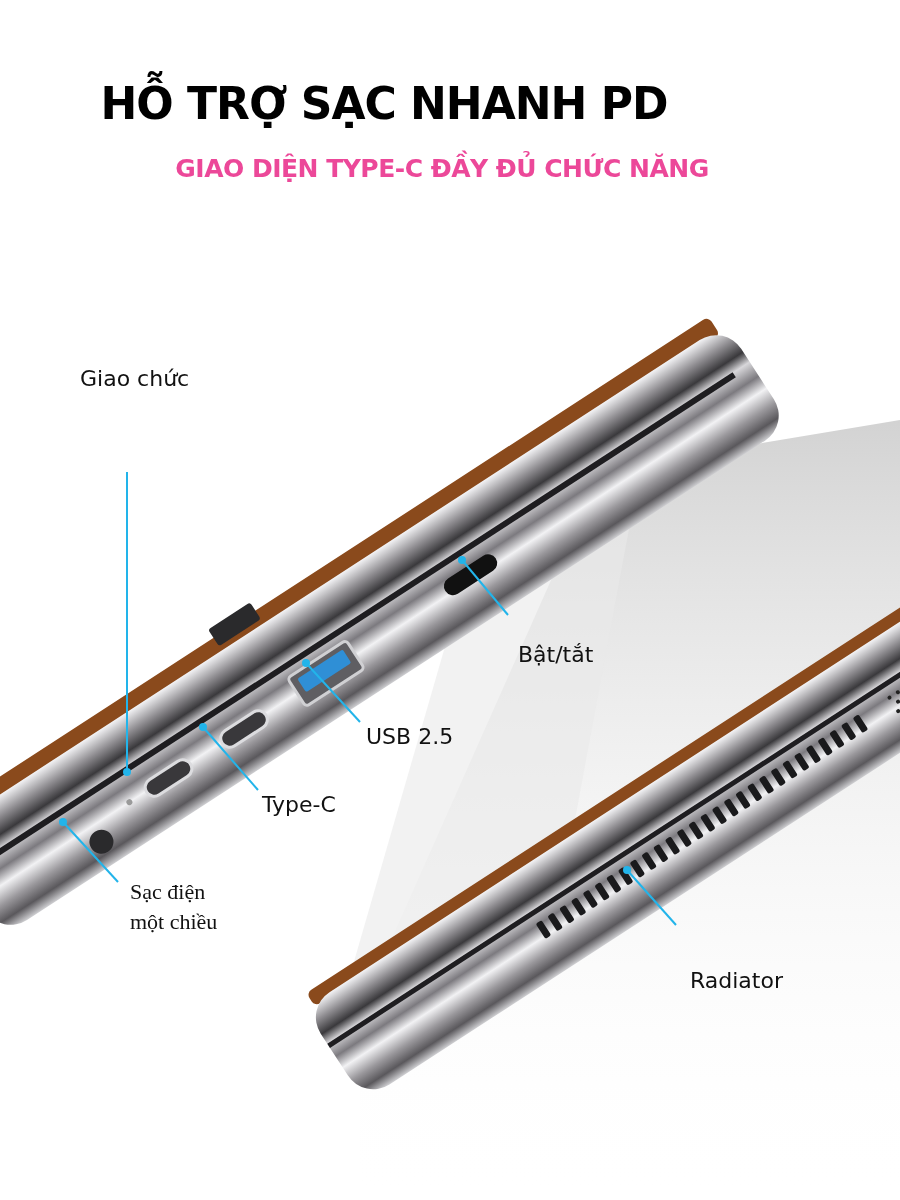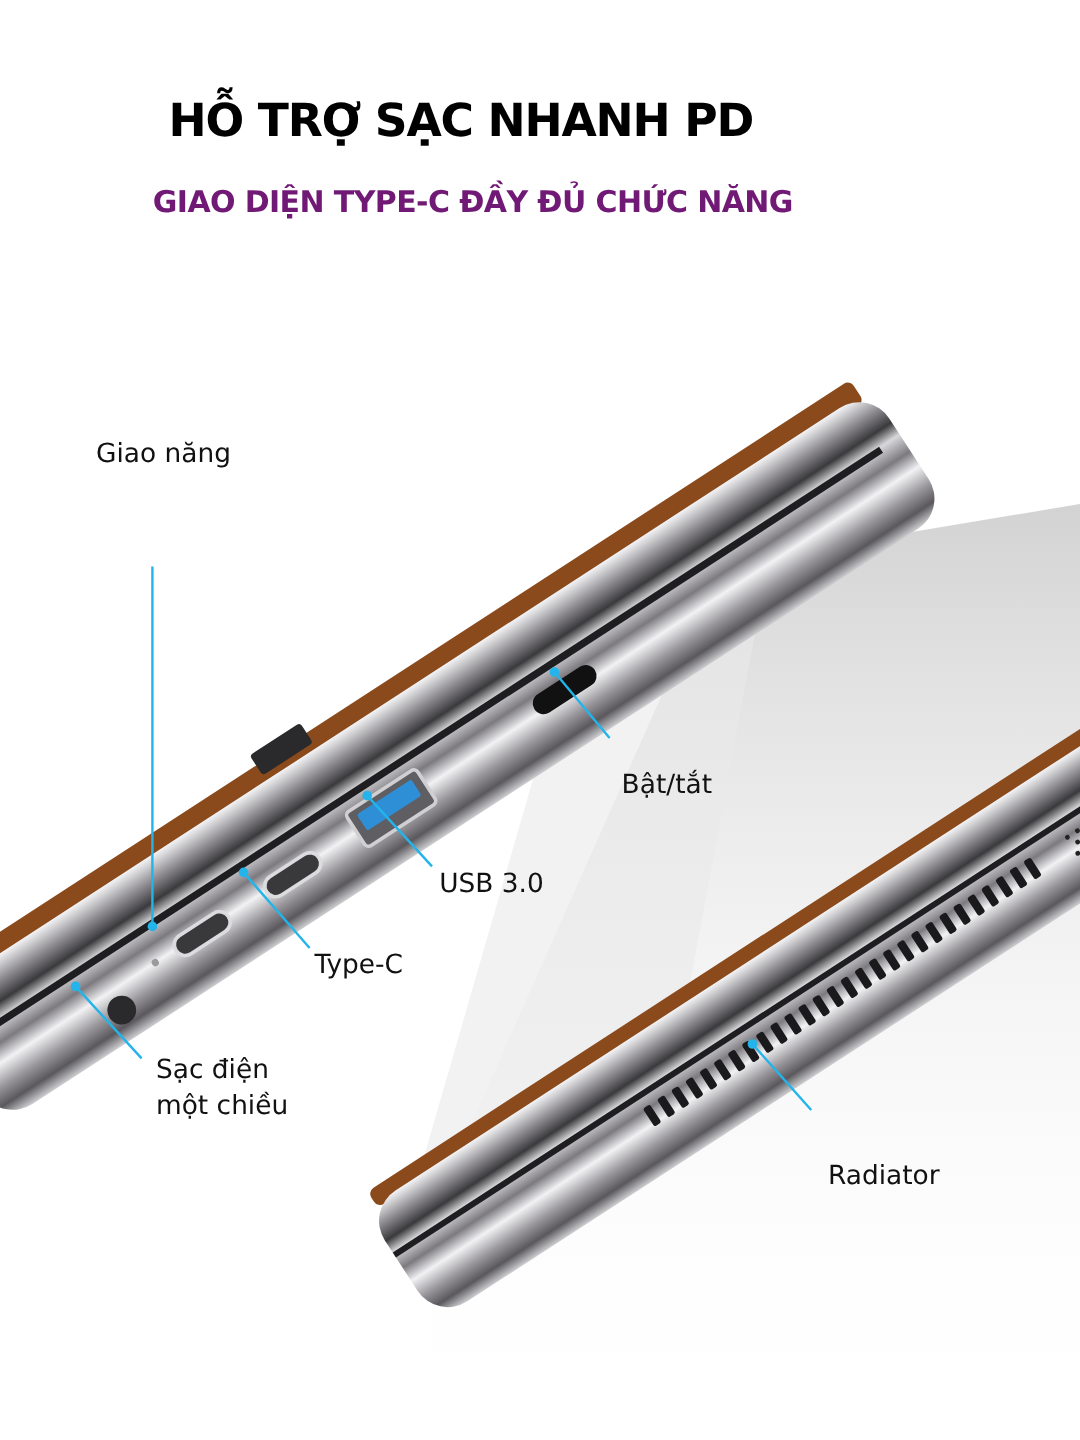--- a/index.html
+++ b/index.html
@@ -1,18 +1,18 @@
 <!DOCTYPE html>
 <html><head>
 <meta charset="utf-8">
 <style>
   html, body { margin:0; padding:0; }
   body { width:900px; height:1200px; overflow:hidden; background:#ffffff; position:relative; font-family:"Liberation Sans", sans-serif; }
-  .title { position:absolute; left:0; top:78px; width:768px; text-align:center; font-family:"DejaVu Sans", sans-serif; font-weight:bold; font-size:38px; letter-spacing:-1px; color:#000; }
-  .subtitle { position:absolute; left:0; top:154px; width:788px; text-align:center; font-family:"DejaVu Sans", sans-serif; font-weight:bold; font-size:25px; letter-spacing:-0.5px; color:#701a75; }
+  .title { position:absolute; left:0; top:78px; width:768px; text-align:center; font-family:"DejaVu Sans", sans-serif; font-weight:bold; font-size:44px; letter-spacing:-1px; color:#000; }
+  .subtitle { position:absolute; left:0; top:154px; width:788px; text-align:center; font-family:"DejaVu Sans", sans-serif; font-weight:bold; font-size:25px; letter-spacing:-0.5px; color:#ec4899;padding-left:48px; }
   .stage { position:absolute; left:0; top:0; width:900px; height:1200px; }
   .label { position:absolute; font-family:"DejaVu Sans", sans-serif; font-size:22px; color:#111; line-height:30px; white-space:nowrap; }
   .label div { display:block; }
 </style>
 </head>
 <body>
 
 <div class="title">HỖ TRỢ SẠC NHANH PD</div>
 <div class="subtitle">GIAO DIỆN TYPE-C ĐẦY ĐỦ CHỨC NĂNG</div>
 
@@ -122,25 +122,25 @@
     <circle cx="127" cy="772" r="4"></circle>
     <circle cx="462" cy="560" r="4"></circle>
     <circle cx="306" cy="663" r="4"></circle>
     <circle cx="203" cy="727" r="4"></circle>
     <circle cx="63" cy="822" r="4"></circle>
     <circle cx="627" cy="870" r="4"></circle>
   </g>
 </svg>
 
 <div class="label" style="left:80px; top:364px;">
-  <div>Giao năng</div>
+  <div>Giao chức</div>
 </div>
 
 <div class="label" style="left:518px; top:620px;margin-top:20px;">Bật/tắt</div>
-<div class="label" style="left:366px; top:722px;">USB 3.0</div>
+<div class="label" style="left:366px; top:722px;">USB 2.5</div>
 <div class="label" style="left:262px; top:790px;text-align:center;">Type-C</div>
 
-<div class="label" style="left:130px; top:877px;">
+<div class="label" style="left:130px; top:877px;font-family:Liberation Serif, serif;">
   <div>Sạc điện</div>
   <div>một chiều</div>
 </div>
 
 <div class="label" style="left:690px; top:966px;">Radiator</div>
 
 </body></html>

